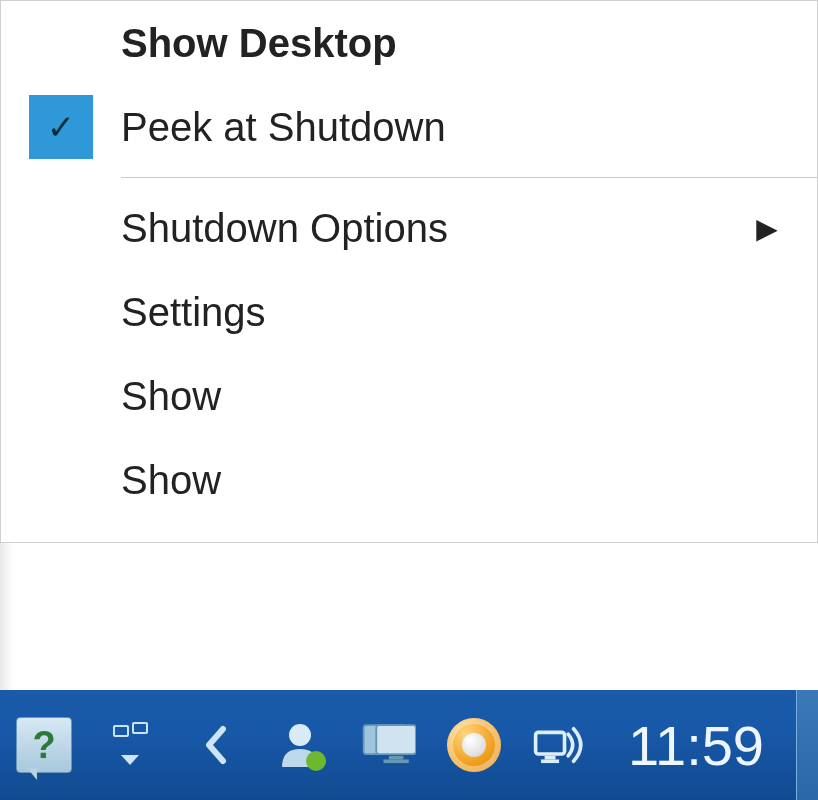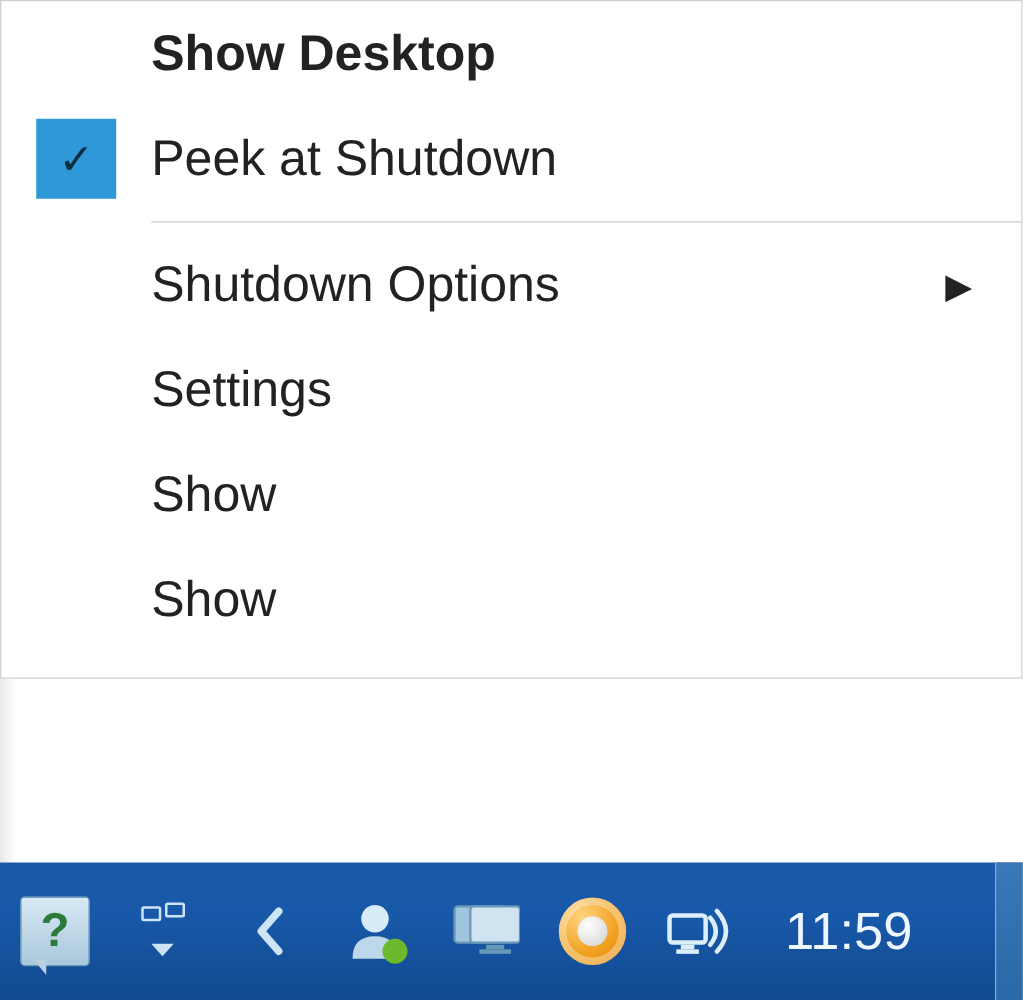--- a/index.html
+++ b/index.html
@@ -147,21 +147,21 @@
       background: radial-gradient(circle at 35% 30%, #ffd580, #f0a020 55%, #e08000);
       display: flex; align-items: center; justify-content: center;
       box-shadow: inset 0 0 0 6px rgba(255,255,255,0.35);
     }
     .circle-icon .inner {
       width: 24px; height: 24px; border-radius: 50%;
       background: radial-gradient(circle at 35% 30%, #ffffff, #d0d0d0);
     }
     .net-icon svg { width: 62px; height: 56px; }
     .clock {
-      font-size: 42px;
+      font-size: 56px;
       color: #eef6ff;
       margin-left: 10px;
     }
     .show-desktop-strip {
       width: 22px;
       height: 110px;
       position: absolute;
       right: 0;
       top: 0;
       background: linear-gradient(to bottom, #3a78b8, #2a68a8);

